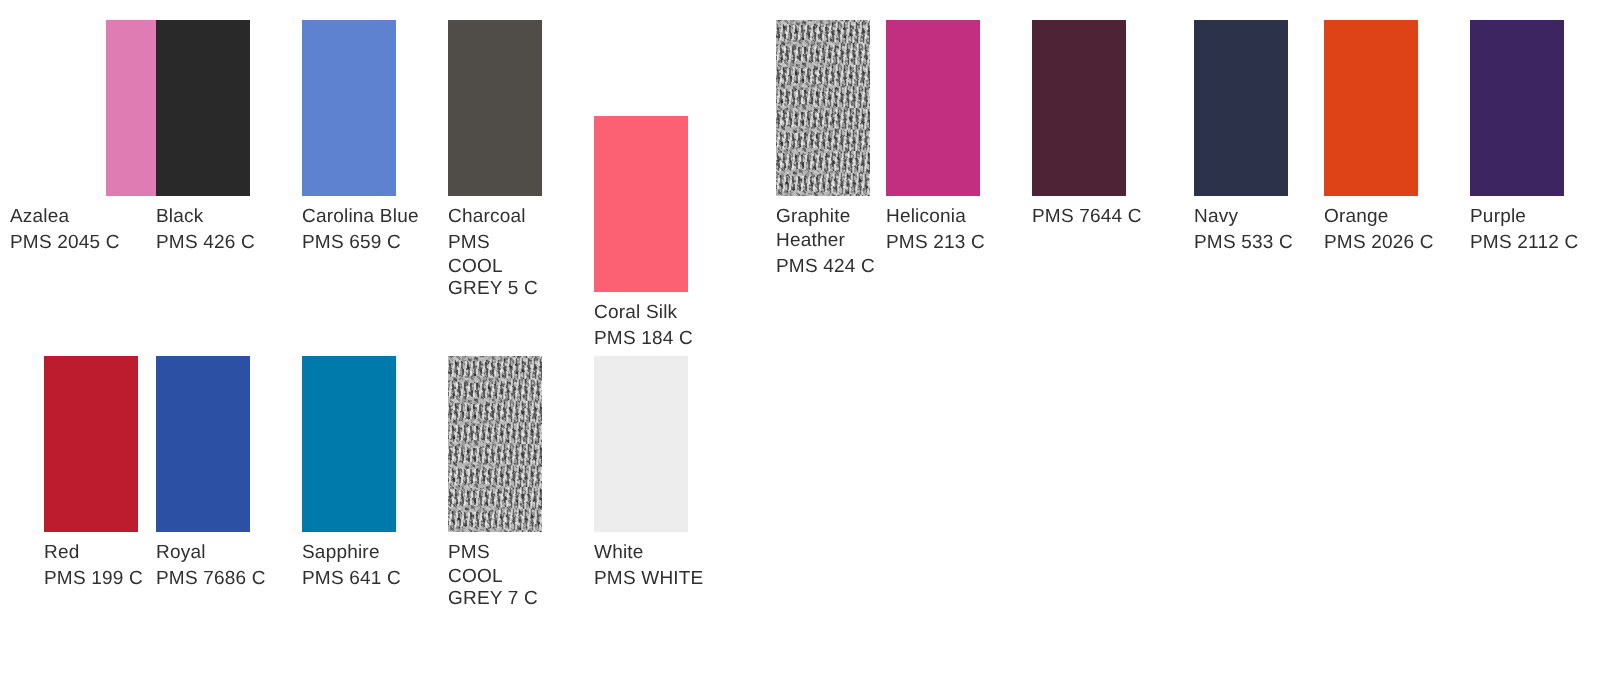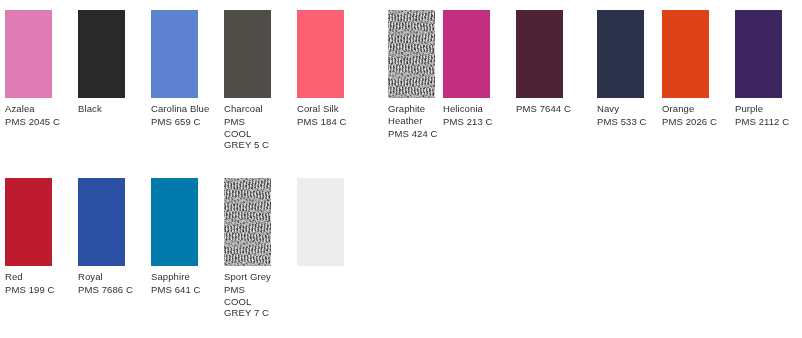--- a/index.html
+++ b/index.html
@@ -76,48 +76,49 @@
   .swatch-name.wrap,
   .swatch-code.wrap { white-space: normal; width: 48px; }
 
   .swatch-code { color: #2f2f2f; }
 </style>
 </head>
 <body>
 
 <div id="swatch-grid">
     <div class="swatch-row row-0" style="top: 10px;">
-      <div class="swatch-cell" style="left: 0px;">
+      <div class="swatch-cell" style="left: 0px; padding-left: 48px;">
         <div class="swatch-chip" style="background: rgb(223, 124, 180);"></div>
         <div class="swatch-labels">
           <div class="swatch-name">Azalea</div>
           <div class="swatch-code">PMS 2045 C</div>
         </div>
       </div>
       <div class="swatch-cell" style="left: 73px;">
         <div class="swatch-chip" style="background: rgb(41, 41, 41);"></div>
         <div class="swatch-labels">
           <div class="swatch-name">Black</div>
+          <div class="swatch-code">PMS 426 C</div>
         </div>
       </div>
       <div class="swatch-cell" style="left: 146px;">
         <div class="swatch-chip" style="background: rgb(95, 130, 208);"></div>
         <div class="swatch-labels">
           <div class="swatch-name">Carolina Blue</div>
           <div class="swatch-code">PMS 659 C</div>
         </div>
       </div>
       <div class="swatch-cell" style="left: 219px;">
         <div class="swatch-chip" style="background: rgb(80, 77, 73);"></div>
         <div class="swatch-labels">
           <div class="swatch-name">Charcoal</div>
           <div class="swatch-code wrap">PMS COOL GREY 5 C</div>
         </div>
       </div>
-      <div class="swatch-cell" style="left: 292px;">
+      <div class="swatch-cell" style="left: 292px; margin-top: 48px;">
         <div class="swatch-chip" style="background: rgb(251, 97, 114);"></div>
         <div class="swatch-labels">
           <div class="swatch-name">Coral Silk</div>
           <div class="swatch-code">PMS 184 C</div>
         </div>
       </div>
       <div class="swatch-cell" style="left: 383px;">
         <div class="swatch-chip heather" style="background-color: rgb(141, 141, 141);"></div>
         <div class="swatch-labels">
           <div class="swatch-name wrap">Graphite Heather</div>
@@ -153,21 +154,21 @@
       </div>
       <div class="swatch-cell" style="left: 730px;">
         <div class="swatch-chip" style="background: rgb(60, 37, 96);"></div>
         <div class="swatch-labels">
           <div class="swatch-name">Purple</div>
           <div class="swatch-code">PMS 2112 C</div>
         </div>
       </div>
     </div>
     <div class="swatch-row row-1" style="top: 178px;">
-      <div class="swatch-cell" style="left: 0px;">
+      <div class="swatch-cell" style="left: 17px;">
         <div class="swatch-chip" style="background: rgb(189, 28, 46);"></div>
         <div class="swatch-labels">
           <div class="swatch-name">Red</div>
           <div class="swatch-code">PMS 199 C</div>
         </div>
       </div>
       <div class="swatch-cell" style="left: 73px;">
         <div class="swatch-chip" style="background: rgb(44, 80, 164);"></div>
         <div class="swatch-labels">
           <div class="swatch-name">Royal</div>
@@ -177,21 +178,24 @@
       <div class="swatch-cell" style="left: 146px;">
         <div class="swatch-chip" style="background: rgb(0, 121, 171);"></div>
         <div class="swatch-labels">
           <div class="swatch-name">Sapphire</div>
           <div class="swatch-code">PMS 641 C</div>
         </div>
       </div>
       <div class="swatch-cell" style="left: 219px;">
         <div class="swatch-chip heather" style="background-color: rgb(143, 143, 143);"></div>
         <div class="swatch-labels">
-          <div class="swatch-name">Sport Grey</div>
           <div class="swatch-code wrap">PMS COOL GREY 7 C</div>
         </div>
       </div>
       <div class="swatch-cell" style="left: 292px;">
         <div class="swatch-chip" style="background: rgb(237, 237, 237);"></div>
+        <div class="swatch-labels">
+          <div class="swatch-name">White</div>
+          <div class="swatch-code">PMS WHITE</div>
+        </div>
       </div>
     </div>
   </div>
 
 </body></html>

